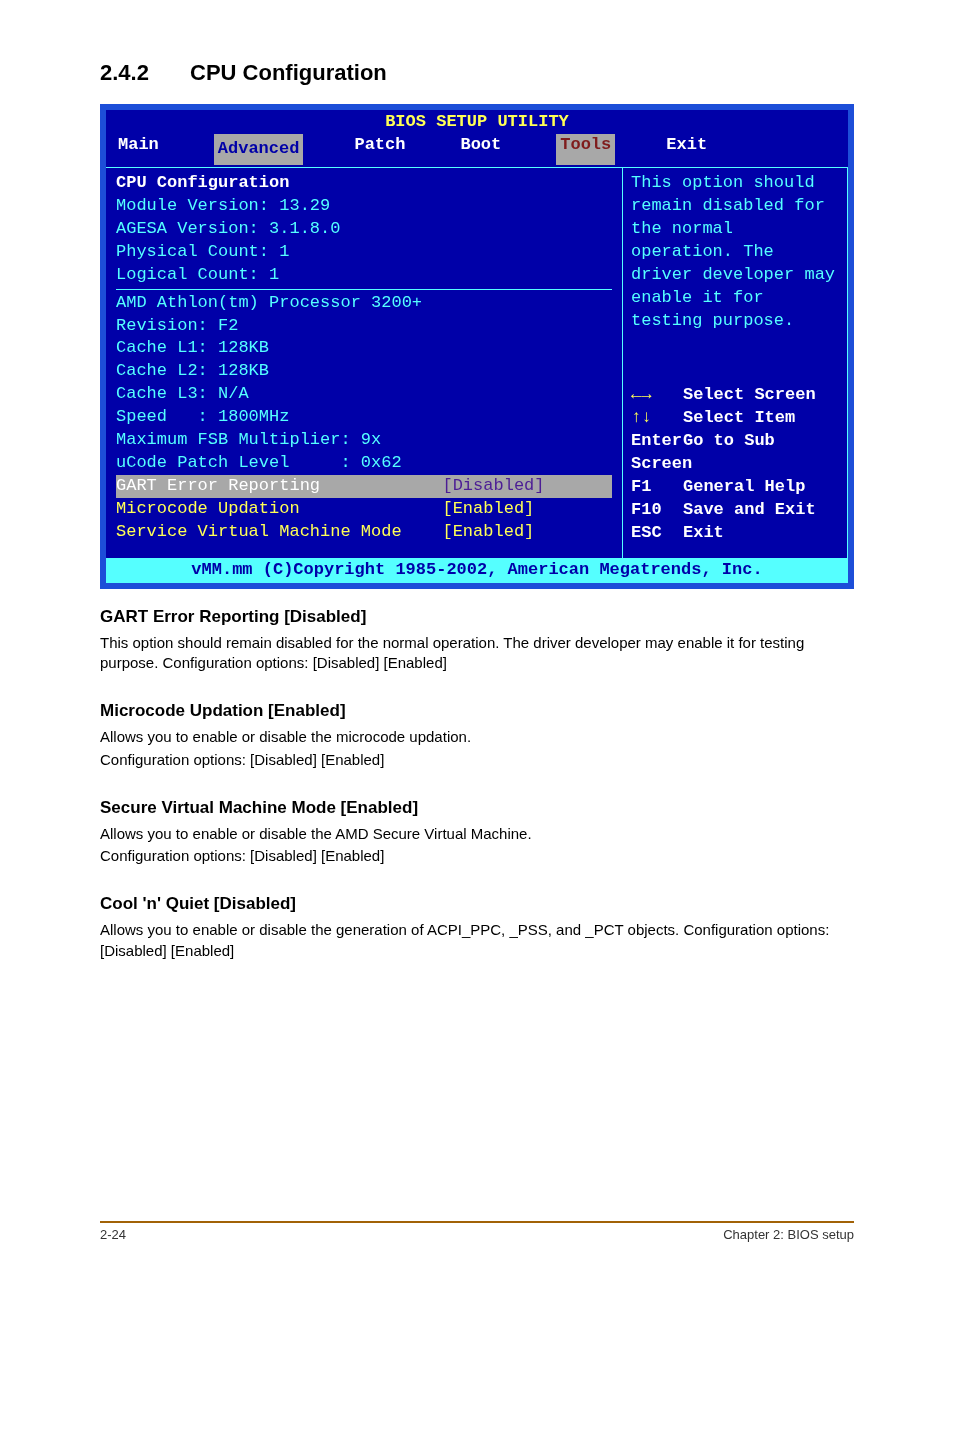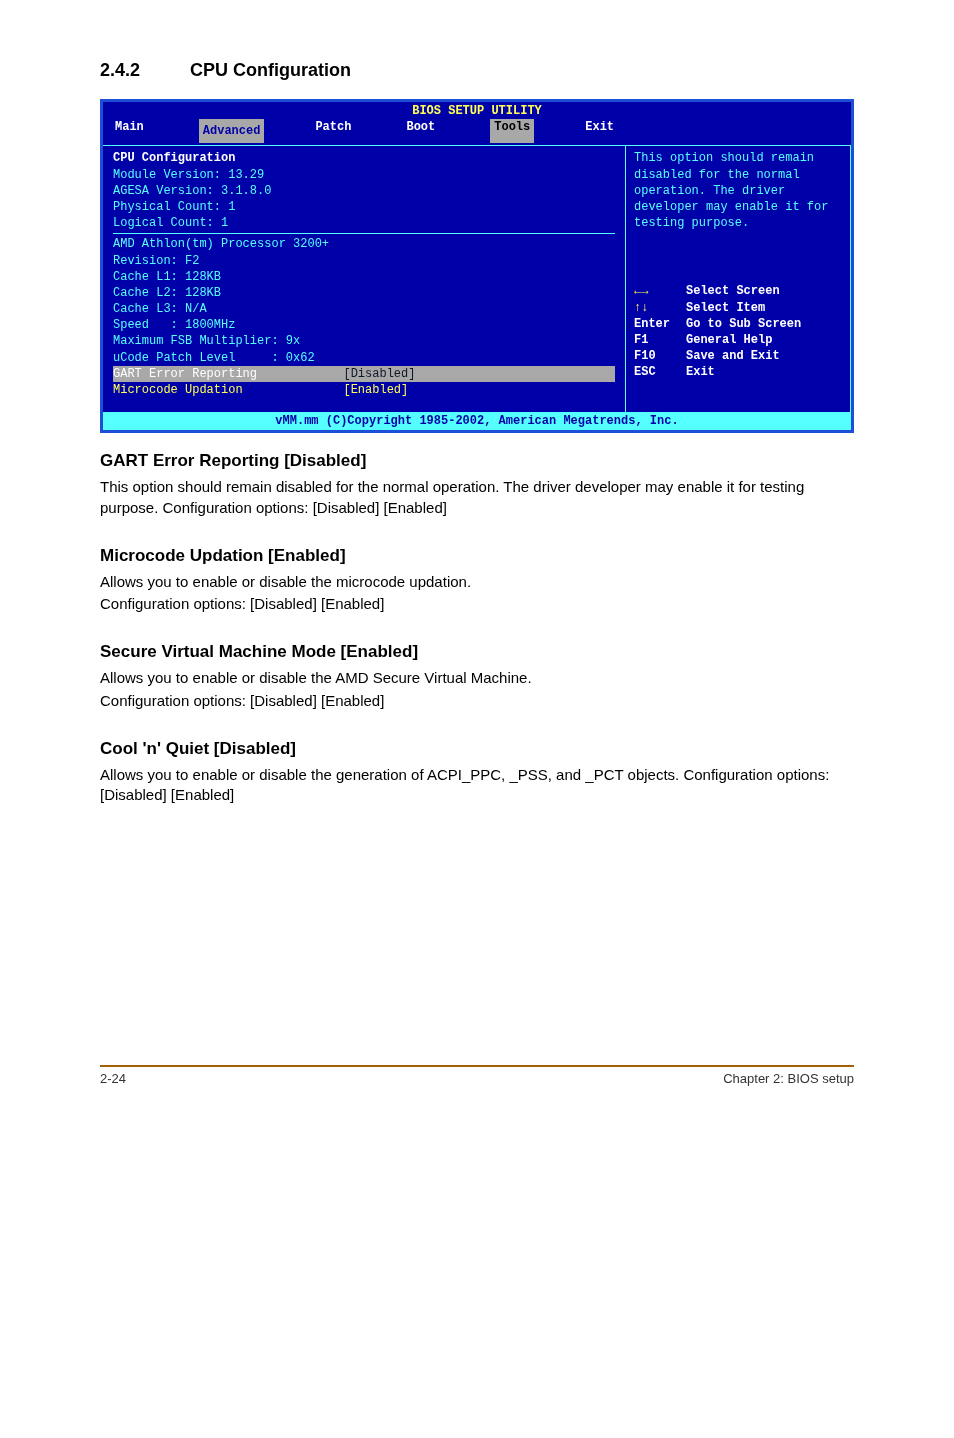--- a/index.html
+++ b/index.html
@@ -4,34 +4,34 @@
 <style>
   * { margin: 0; padding: 0; box-sizing: border-box; }
   body {
     font-family: Arial, Helvetica, sans-serif;
     background: #ffffff;
     width: 954px;
     padding: 60px 100px 30px 100px;
     color: #000;
   }
   .section-header {
-    font-size: 18px;
+    font-size: 22px;
     font-weight: bold;
     margin-bottom: 18px;
   }
   .section-number { display: inline-block; width: 90px; }
 
   .bios-window {
     width: 100%;
     background: #0000a8;
     color: #ffffff;
     font-family: "Courier New", monospace;
-    font-size: 12px;
+    font-size: 17px;
     line-height: 1.35;
-    border: 3px solid #1d4ed8;
+    border: 6px solid #1d4ed8;
   }
   .bios-title-bar {
     background: #0000a8;
     color: #ffff55;
     text-align: center;
     font-weight: bold;
     padding: 1px 0 0 0;
   }
   .bios-menu-bar {
     display: flex;
@@ -73,21 +73,21 @@
   .bios-left-inner {
     color: #55ffff;
   }
   .cfg-title { color: #ffffff; font-weight: bold; }
   .separator {
     border-top: 1px solid #55ffff;
     margin: 2px 0 2px 0;
   }
   .bios-row { white-space: pre; }
   .sel-row { background: #a8a8a8; color: #ffffff; }
-  .sel-row .val { color: #0f172a; }
+  .sel-row .val { color: #4c1d95; }
   .val { color: #55ffff; }
   .help-desc { color: #55ffff; margin-bottom: 14px; }
   .help-keys { color: #ffffff; }
   .help-keys .key { color: #ffffff; display:inline-block; width:52px; }
   .help-keys .act { color: #ffffff; }
   .bios-footer {
     background: #55ffff;
     color: #0000a8;
     text-align: center;
     font-weight: bold;
@@ -113,21 +113,21 @@
   <span class="section-number">2.4.2</span><span>CPU Configuration</span>
 </div>
 
 <div class="bios-window">
   <div class="bios-title-bar">BIOS SETUP UTILITY</div>
   <div class="bios-menu-bar">
     <div class="bios-menu-item">Main</div>
     <div class="bios-menu-item selected">Advanced</div>
     <div class="bios-menu-item">Patch</div>
     <div class="bios-menu-item">Boot</div>
-    <div class="bios-menu-item" style="background:#a8a8a8;color:#000000;padding:0 4px;margin-right:34px;">Tools</div>
+    <div class="bios-menu-item" style="background:#a8a8a8;color:#7f1d1d;padding:0 4px;margin-right:34px;">Tools</div>
     <div class="bios-menu-item">Exit</div>
   </div>
   <div class="bios-box">
   <div class="bios-body">
     <div class="bios-left">
       <div class="bios-left-inner">
         <div class="cfg-title">CPU Configuration</div>
         <div class="bios-row">Module Version: 13.29</div>
         <div class="bios-row">AGESA Version: 3.1.8.0</div>
         <div class="bios-row">Physical Count: 1</div>
@@ -136,20 +136,21 @@
         <div class="bios-row">AMD Athlon(tm) Processor 3200+</div>
         <div class="bios-row">Revision: F2</div>
         <div class="bios-row">Cache L1: 128KB</div>
         <div class="bios-row">Cache L2: 128KB</div>
         <div class="bios-row">Cache L3: N/A</div>
         <div class="bios-row">Speed   : 1800MHz</div>
         <div class="bios-row">Maximum FSB Multiplier: 9x</div>
         <div class="bios-row">uCode Patch Level     : 0x62</div>
         <div class="bios-row sel-row"><span>GART Error Reporting</span><span>            </span><span class="val">[Disabled]</span></div>
         <div class="bios-row" style="color:#ffff55;"><span>Microcode Updation</span><span>              </span><span style="color:#ffff55;">[Enabled]</span></div>
+        <div class="bios-row" style="color:#ffff55;"><span>Service Virtual Machine Mode</span><span>    </span><span style="color:#ffff55;">[Enabled]</span></div>
       </div>
     </div>
     <div class="bios-right">
       <div class="help-desc">This option should remain disabled for the normal operation. The driver developer may enable it for testing purpose.</div>
       <div style="height:38px;"></div>
       <div class="help-keys">
         <div><span class="key" style="color:#ffff55">←→</span><span class="act" style="font-weight:bold">Select Screen</span></div>
         <div><span class="key" style="color:#ffff55">↑↓</span><span class="act" style="font-weight:bold">Select Item</span></div>
         <div><span class="key" style="font-weight:bold">Enter</span><span class="act" style="font-weight:bold">Go to Sub Screen</span></div>
         <div><span class="key" style="font-weight:bold">F1</span><span class="act" style="font-weight:bold">General Help</span></div>

